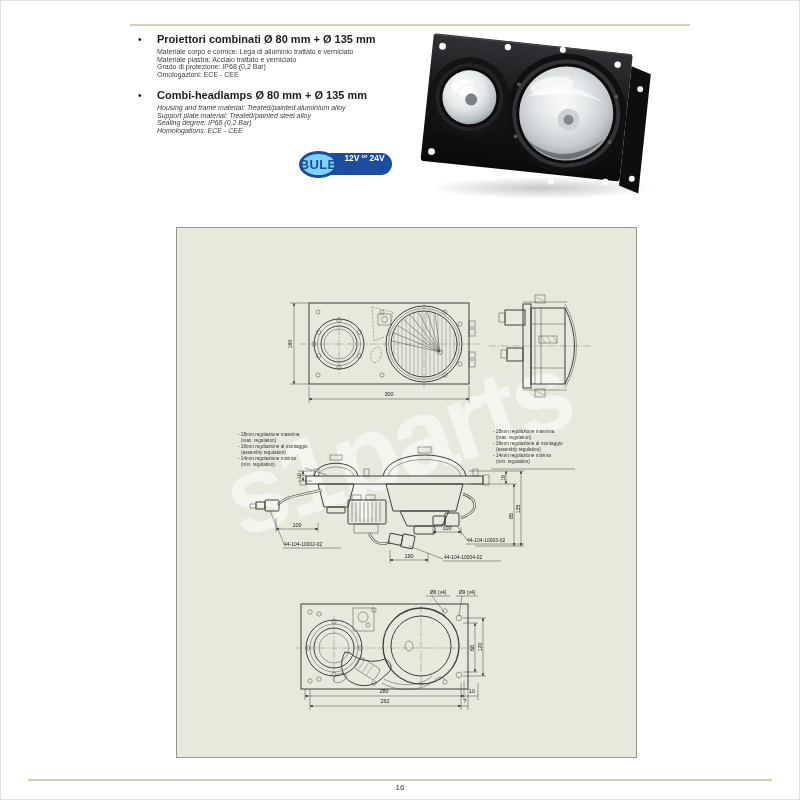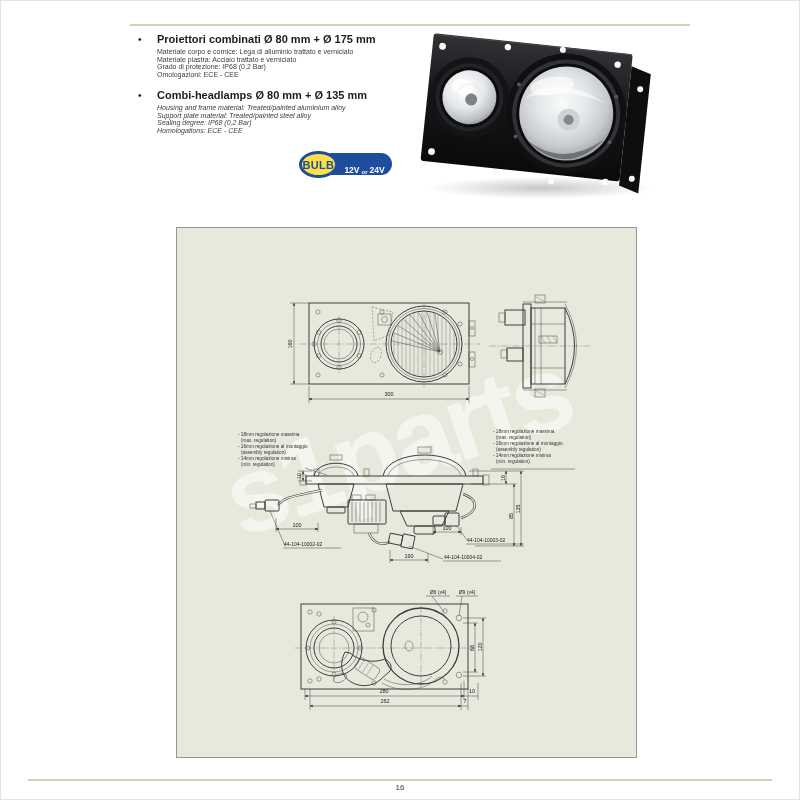--- a/index.html
+++ b/index.html
@@ -13,26 +13,26 @@
   .intro{position:absolute;left:138px;top:33px;width:290px;z-index:3;}
   .bullet-row{display:flex;margin-bottom:10px;}
   .bullet{width:19px;font-size:10px;color:#1f1f1f;padding-top:1px;}
   .b-title{font-size:11px;font-weight:bold;color:#1c1c1c;margin-bottom:3px;white-space:nowrap;}
   .b-title.en{}
   .spec{font-size:7px;color:#3c3c3c;line-height:7.7px;white-space:nowrap;}
   .spec.en{font-style:italic;}
 
   .badge{position:absolute;left:299px;top:151px;width:96px;height:27px;z-index:3;}
   .badge-pill{position:absolute;left:22px;top:2px;width:71px;height:22px;border-radius:11px;
-      color:#fff;display:flex;align-items:flex-end;justify-content:center;gap:2px;
+      color:#fff;display:flex;align-items:flex-start;justify-content:center;gap:2px;
       padding-left:16px;box-sizing:border-box;font-weight:bold;font-size:8.5px;background:#1d4e9e;}
   .badge-or{font-size:6px;font-weight:bold;}
-  .badge-ellipse{position:absolute;left:0;top:0;width:39px;height:27px;background:#fde047;
+  .badge-ellipse{position:absolute;left:0;top:0;width:39px;height:27px;background:#7dd3fc;
       border:3px solid #1d4e9e;border-radius:50%;box-sizing:border-box;display:flex;
-      align-items:center;justify-content:center;font-weight:bold;font-size:11px;
+      align-items:center;justify-content:center;font-weight:bold;font-size:13px;
       color:#1d4e9e;letter-spacing:.3px;}
 
   .photo{position:absolute;left:406px;top:26px;width:254px;height:176px;z-index:2;background:#fff;}
   .photo svg{width:100%;height:100%;display:block;}
 
   .panel{position:absolute;left:176px;top:227px;width:461px;height:531px;background:#e9e8dc;
       border:1px solid #98978b;box-sizing:border-box;z-index:2;}
   .panel svg{position:absolute;left:0;top:0;width:459px;height:529px;display:block;}
 
   
@@ -52,21 +52,21 @@
 </head>
 <body>
 
 <div class="frame"></div>
 <div class="top-rule"></div>
 
 <div class="intro">
   <div class="bullet-row">
     <div class="bullet">•</div>
     <div>
-      <div class="b-title">Proiettori combinati Ø 80 mm + Ø 175 mm</div>
+      <div class="b-title">Proiettori combinati Ø 80 mm + Ø 135 mm</div>
       <div class="spec">Materiale corpo e cornice: Lega di alluminio trattato e verniciato</div>
       <div class="spec">Materiale piastra: Acciaio trattato e verniciato</div>
       <div class="spec">Grado di protezione: IP68 (0,2 Bar)</div>
       <div class="spec">Omologazioni: ECE - CEE</div>
     </div>
   </div>
   <div class="bullet-row">
     <div class="bullet">•</div>
     <div>
       <div class="b-title en">Combi-headlamps Ø 80 mm + Ø 135 mm</div>

